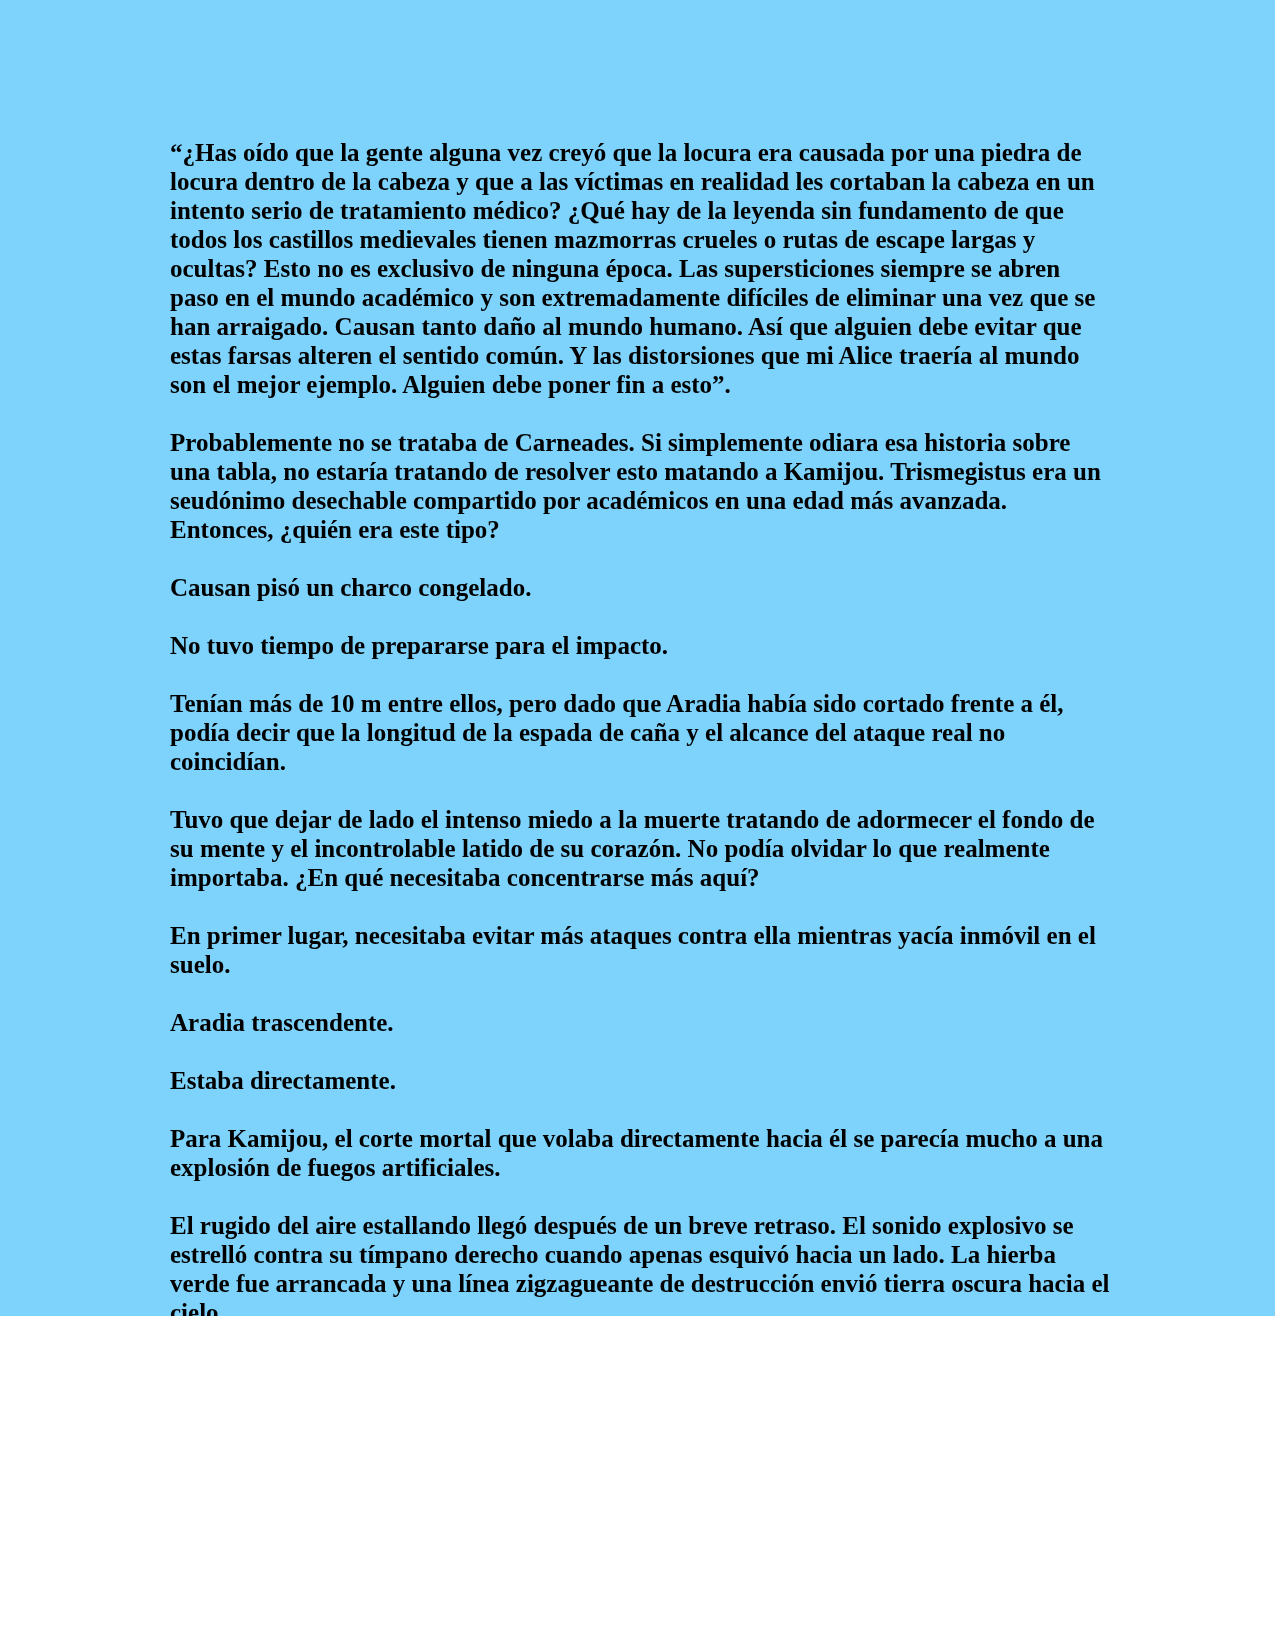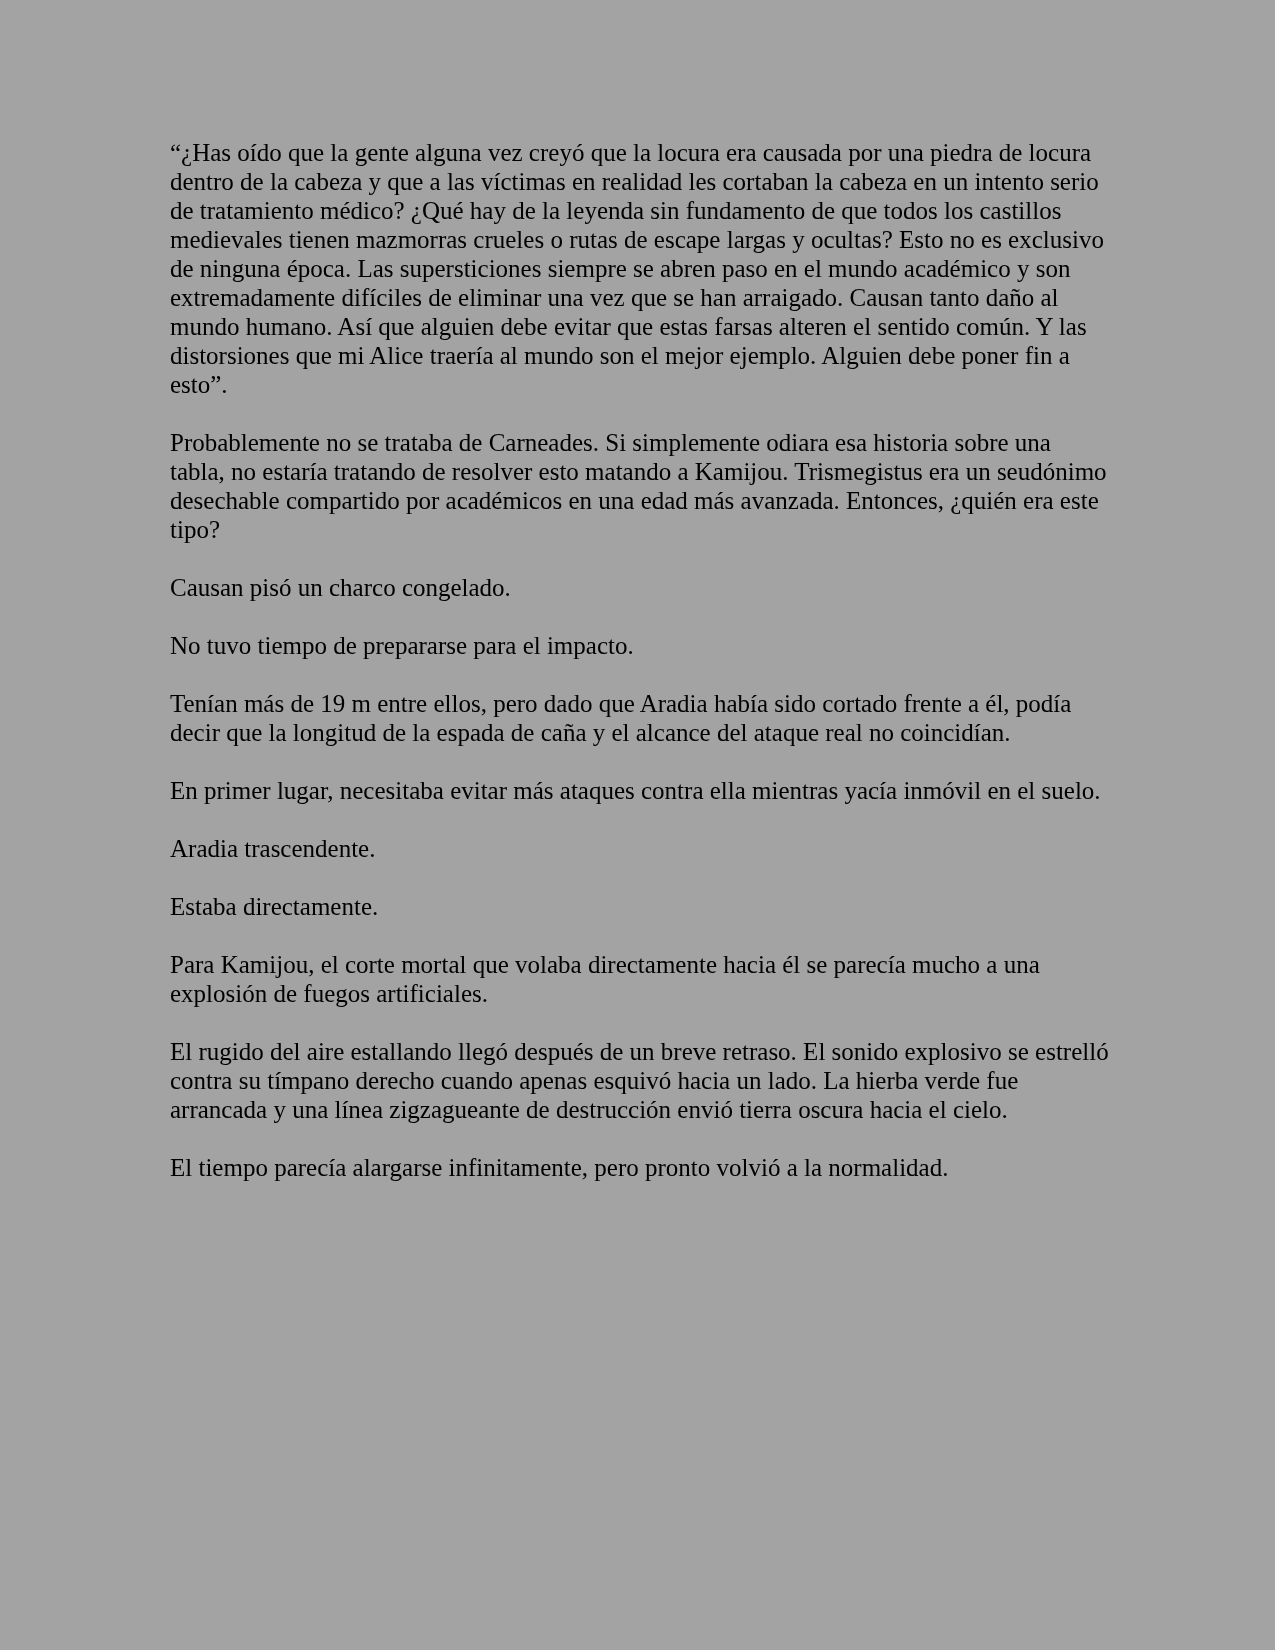--- a/index.html
+++ b/index.html
@@ -3,25 +3,26 @@
 <meta charset="utf-8">
 <style>
   html, body {
     margin: 0;
     padding: 0;
     background: #ffffff;
   }
   .page {
     position: relative;
     width: 1275px;
-    height: 1650px;
-    background: #a3a3a3;
+    height: 1316px;
+    background: #7dd3fc;
     box-sizing: border-box;
     padding: 138px 165px 0 170px;
     overflow: hidden;
+    font-weight: bold;
   }
   .doc-body {
     width: 940px;
   }
   .para {
     margin: 0 0 29px 0;
     font-family: "Liberation Serif", "DejaVu Serif", serif;
     font-size: 25px;
     line-height: 29px;
     color: #000000;
@@ -31,21 +32,22 @@
 </style>
 </head>
 <body>
 
 <div class="page">
   <div class="doc-body">
       <p class="para">“¿Has oído que la gente alguna vez creyó que la locura era causada por una piedra de locura dentro de la cabeza y que a las víctimas en realidad les cortaban la cabeza en un intento serio de tratamiento médico? ¿Qué hay de la leyenda sin fundamento de que todos los castillos medievales tienen mazmorras crueles o rutas de escape largas y ocultas? Esto no es exclusivo de ninguna época. Las supersticiones siempre se abren paso en el mundo académico y son extremadamente difíciles de eliminar una vez que se han arraigado. Causan tanto daño al mundo humano. Así que alguien debe evitar que estas farsas alteren el sentido común. Y las distorsiones que mi Alice traería al mundo son el mejor ejemplo. Alguien debe poner fin a esto”.</p>
       <p class="para">Probablemente no se trataba de Carneades. Si simplemente odiara esa historia sobre una tabla, no estaría tratando de resolver esto matando a Kamijou. Trismegistus era un seudónimo desechable compartido por académicos en una edad más avanzada. Entonces, ¿quién era este tipo?</p>
       <p class="para">Causan pisó un charco congelado.</p>
       <p class="para">No tuvo tiempo de prepararse para el impacto.</p>
-      <p class="para">Tenían más de 19 m entre ellos, pero dado que Aradia había sido cortado frente a él, podía decir que la longitud de la espada de caña y el alcance del ataque real no coincidían.</p>
+      <p class="para">Tenían más de 10 m entre ellos, pero dado que Aradia había sido cortado frente a él, podía decir que la longitud de la espada de caña y el alcance del ataque real no coincidían.</p>
+      <p class="para">Tuvo que dejar de lado el intenso miedo a la muerte tratando de adormecer el fondo de su mente y el incontrolable latido de su corazón. No podía olvidar lo que realmente importaba. ¿En qué necesitaba concentrarse más aquí?</p>
       <p class="para">En primer lugar, necesitaba evitar más ataques contra ella mientras yacía inmóvil en el suelo.</p>
       <p class="para">Aradia trascendente.</p>
       <p class="para">Estaba directamente.</p>
       <p class="para">Para Kamijou, el corte mortal que volaba directamente hacia él se parecía mucho a una explosión de fuegos artificiales.</p>
       <p class="para">El rugido del aire estallando llegó después de un breve retraso. El sonido explosivo se estrelló contra su tímpano derecho cuando apenas esquivó hacia un lado. La hierba verde fue arrancada y una línea zigzagueante de destrucción envió tierra oscura hacia el cielo.</p>
       <p class="para">El tiempo parecía alargarse infinitamente, pero pronto volvió a la normalidad.</p>
     </div>
 </div>
 
 </body></html>

